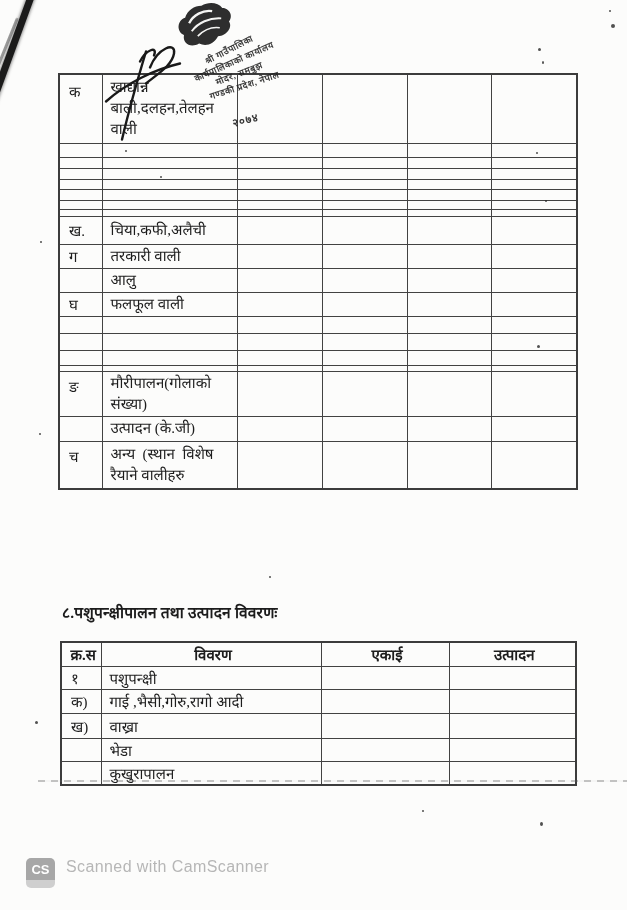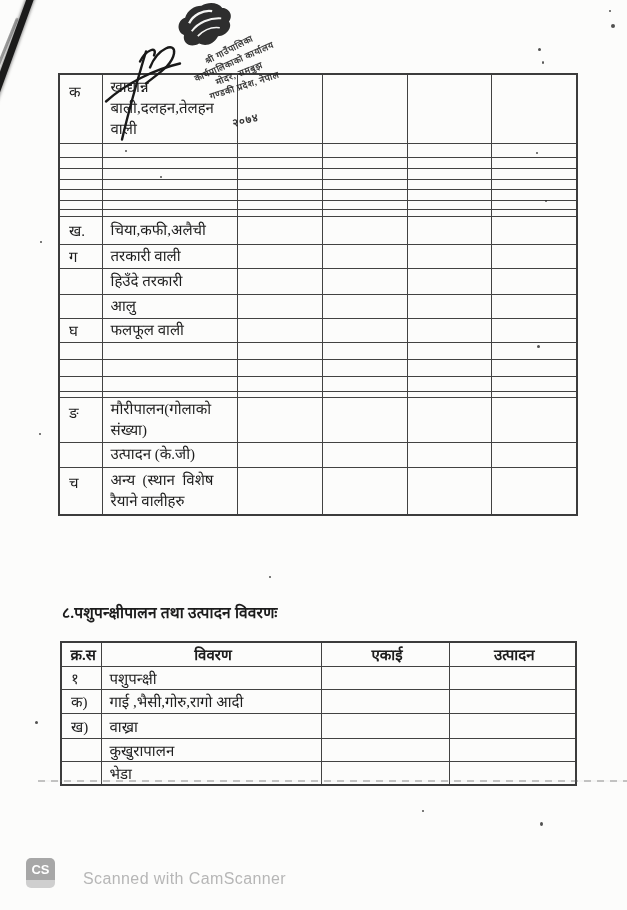--- a/index.html
+++ b/index.html
@@ -64,21 +64,21 @@
   .t2 th{text-align:center;padding:1px 4px 1px 8px;font-weight:600;}
   .t2 td{padding:1px 4px 1px 8px;}
   .t2 td.sn{padding-left:9px;}
 
   .heading8{
     position:absolute;left:62px;top:601px;
     font-size:15.5px;font-weight:700;color:#1c1c1c;letter-spacing:.2px;
   }
 
   
-  .footer{position:absolute;left:26px;top:858px;display:flex;align-items:flex-end;gap:28px;}
+  .footer{position:absolute;left:26px;top:858px;display:flex;align-items:flex-start;gap:11px;}
   .cs-icon{
     width:29px;height:30px;border-radius:5px;
     background:linear-gradient(180deg,#a7a7a7 0 74%,#cfcfcf 74% 100%);
     display:flex;align-items:center;justify-content:center;
     padding-bottom:7px;box-sizing:border-box;
     font-family:"Liberation Sans",sans-serif;font-weight:700;font-size:13px;color:#ffffff;
   }
   .footer-text{
     font-family:"Liberation Sans",sans-serif;
     font-size:16px;color:#b6b6b6;letter-spacing:.4px;font-weight:400;
@@ -195,28 +195,20 @@
           <td class="lbl">ख.</td>
           <td class="desc">चिया,कफी,अलैची</td>
           <td></td>
           <td></td>
           <td></td>
           <td></td>
         </tr>
       <tr style="height:24px">
           <td class="lbl">ग</td>
           <td class="desc">तरकारी वाली</td>
-          <td></td>
-          <td></td>
-          <td></td>
-          <td></td>
-        </tr>
-      <tr style="height:26px">
-          <td class="lbl"></td>
-          <td class="desc">हिउँदे तरकारी</td>
           <td></td>
           <td></td>
           <td></td>
           <td></td>
         </tr>
       <tr style="height:22px">
           <td class="lbl"></td>
           <td class="desc">आलु</td>
           <td></td>
           <td></td>
@@ -319,29 +311,29 @@
           <td>गाई ,भैसी,गोरु,रागो आदी</td>
           <td></td>
           <td></td>
         </tr>
       <tr style="height:25px">
           <td class="sn">ख)</td>
           <td>वाख्रा</td>
           <td></td>
           <td></td>
         </tr>
+      <tr style="height:23px">
+          <td class="sn"></td>
+          <td>भेडा</td>
+          <td></td>
+          <td></td>
+        </tr>
       <tr style="height:19px">
           <td class="sn"></td>
           <td>कुखुरापालन</td>
-          <td></td>
-          <td></td>
-        </tr>
-      <tr style="height:23px">
-          <td class="sn"></td>
-          <td>भेडा</td>
           <td></td>
           <td></td>
         </tr>
     </tbody>
   </table>
 
   <div class="crease"></div>
 
   <div>
     <div class="speck" style="left:609px;top:10px;width:2px;height:2px"></div>

